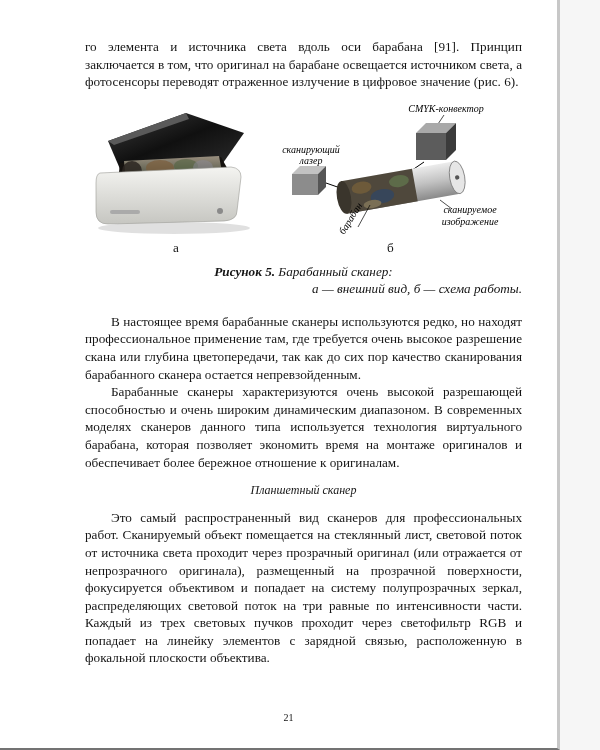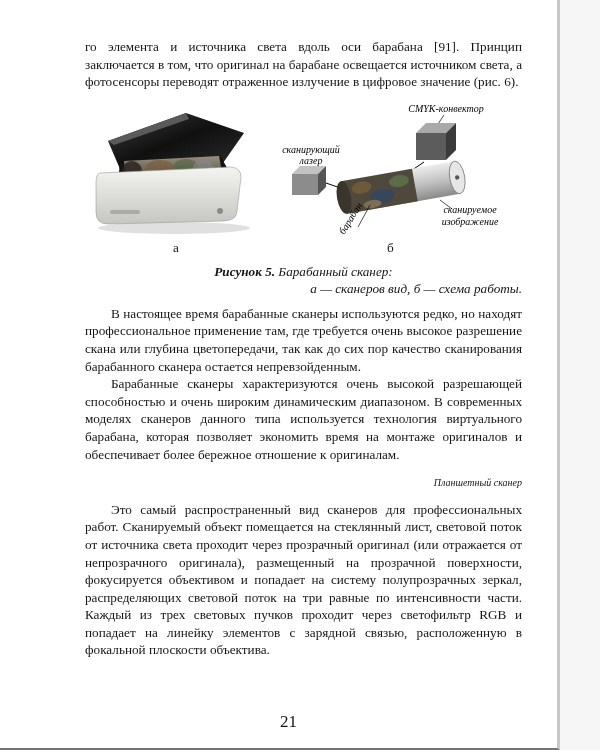--- a/index.html
+++ b/index.html
@@ -20,45 +20,45 @@
   .text-block {
     position: absolute;
     left: 85px; top: 38px; width: 437px;
     font-size: 13.2px; line-height: 17.6px;
     color: #151515;
     text-align: justify;
   }
   .text-block p { margin: 0; text-indent: 26px; }
   .text-block p.continued { text-indent: 0; }
 
-  .figure { margin: 8px 0 8px 0; }
+  .figure { margin: 8px 0 16px 0; }
   .fig-row { position: relative; height: 140px; }
   .fig-photo { position: absolute; left: 5px; top: 12px; }
   .fig-schematic { position: absolute; left: 193px; top: 0; }
   .fig-sublabels { position: relative; height: 17px; font-size: 13.2px; text-align: left; }
   .fig-sublabels .sub-a { position: absolute; left: 88px; }
   .fig-sublabels .sub-b { position: absolute; left: 302px; }
   .fig-caption { text-align: center; margin-top: 7px; font-size: 13.2px; line-height: 17px; text-indent: 0; }
   .fig-caption .cap-bold { font-weight: bold; font-style: italic; }
   .fig-caption .cap-it { font-style: italic; text-align: right; }
 
   .section-heading {
-    text-align: right;
+    text-align: center;
     font-style: italic;
     font-weight: normal;
-    font-size: 10px;
+    font-size: 12px;
     margin: 11px 0 9px 0;
     text-indent: 0;
   }
 
   .page-number {
     position: absolute;
     left: 0; right: 12px; top: 712px;
     text-align: center;
-    font-size: 17px;
+    font-size: 10px;
     color: #151515;
     padding-left: 32px;
   }
 
   .slabel { font-family: "Liberation Serif", serif; font-style: italic; font-size: 10px; fill: #000; }
 </style>
 </head>
 <body>
 
 <div class="page">
@@ -153,21 +153,21 @@
         </svg>
       </div>
 
       <div class="fig-sublabels">
         <span class="sub-a">а</span>
         <span class="sub-b">б</span>
       </div>
 
       <div class="fig-caption">
         <div><span class="cap-bold">Рисунок 5.</span> <span class="cap-it">Барабанный сканер:</span></div>
-        <div class="cap-it">а — сканеров вид, б — схема работы.</div>
+        <div class="cap-it">а — внешний вид, б — схема работы.</div>
       </div>
     </div>
 
     <p>В настоящее время барабанные сканеры используются редко, но находят профессиональное применение там, где требуется очень высокое разрешение скана или глубина цветопередачи, так как до сих пор качество сканирования барабанного сканера остается непревзойденным.</p>
     <p>Барабанные сканеры характеризуются очень высокой разрешающей способностью и очень широким динамическим диапазоном. В современных моделях сканеров данного типа используется технология виртуального барабана, которая позволяет экономить время на монтаже оригиналов и обеспечивает более бережное отношение к оригиналам.</p>
 
     <h3 class="section-heading">Планшетный сканер</h3>
 
     <p>Это самый распространенный вид сканеров для профессиональных работ. Сканируемый объект помещается на стеклянный лист, световой поток от источника света проходит через прозрачный оригинал (или отражается от непрозрачного оригинала), размещенный на прозрачной поверхности, фокусируется объективом и попадает на систему полупрозрачных зеркал, распределяющих световой поток на три равные по интенсивности части. Каждый из трех световых пучков проходит через светофильтр RGB и попадает на линейку элементов с зарядной связью, расположенную в фокальной плоскости объектива.</p>
   </div>

